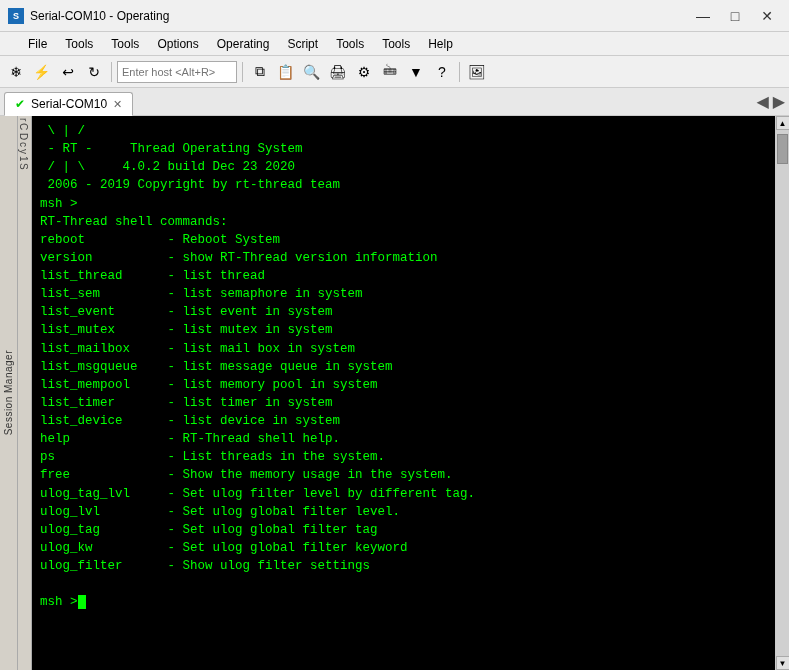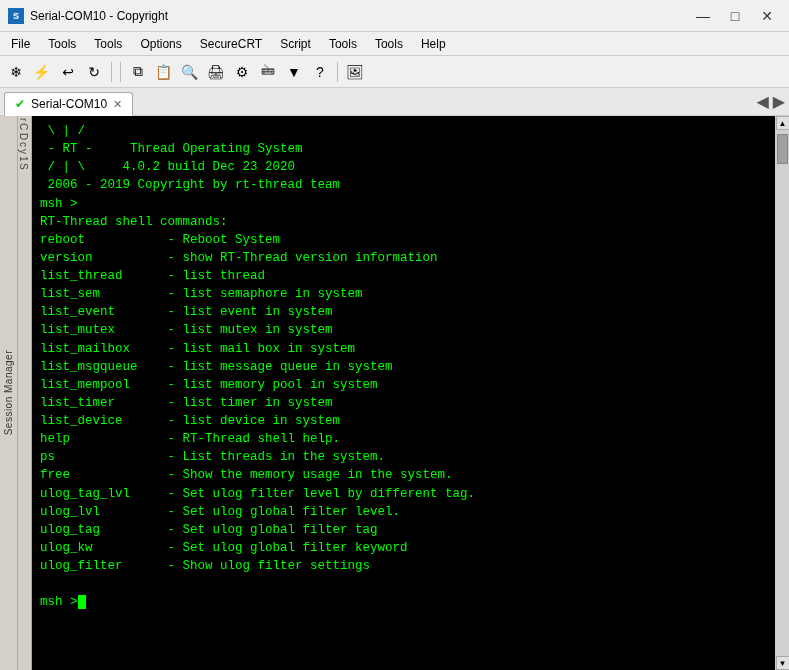--- a/index.html
+++ b/index.html
@@ -57,21 +57,21 @@
       justify-content: center;
       color: #333;
     }
 
     
     .menu-bar {
       background: #f0f0f0;
       height: 24px;
       display: flex;
       align-items: center;
-      padding: 0 3px;
+      padding: 0 20px;
       border-bottom: 1px solid #ccc;
       gap: 2px;
     }
     .menu-item {
       padding: 2px 8px;
       font-size: 12px;
       cursor: pointer;
       border-radius: 2px;
     }
 
@@ -270,47 +270,48 @@
       writing-mode: vertical-rl;
       cursor: pointer;
     }
   </style>
 </head>
 <body>
 
 <div class="title-bar">
   <div class="title-bar-left">
     <span class="title-icon">S</span>
-    <span>Serial-COM10 - Copyright</span>
+    <span>Serial-COM10 - Operating</span>
   </div>
   <div class="title-bar-controls">
     <button class="title-btn">—</button>
     <button class="title-btn">□</button>
     <button class="title-btn close">✕</button>
   </div>
 </div>
 
 <div class="menu-bar">
   <span class="menu-item">File</span>
   <span class="menu-item">Tools</span>
   <span class="menu-item">Tools</span>
   <span class="menu-item">Options</span>
-  <span class="menu-item">SecureCRT</span>
+  <span class="menu-item">Operating</span>
   <span class="menu-item">Script</span>
   <span class="menu-item">Tools</span>
   <span class="menu-item">Tools</span>
   <span class="menu-item">Help</span>
 </div>
 
 <div class="toolbar">
   <button class="toolbar-btn" title="Connect">❄</button>
   <button class="toolbar-btn" title="Quick Connect">⚡</button>
   <button class="toolbar-btn" title="Reconnect">↩</button>
   <button class="toolbar-btn" title="Disconnect">↻</button>
   <div class="toolbar-sep"></div>
+  <input class="toolbar-input" type="text" placeholder="Enter host &lt;Alt+R&gt;" style="">
   <div class="toolbar-sep"></div>
   <button class="toolbar-btn" title="Copy">⧉</button>
   <button class="toolbar-btn" title="Paste">📋</button>
   <button class="toolbar-btn" title="Find">🔍</button>
   <button class="toolbar-btn" title="Print">🖨</button>
   <button class="toolbar-btn" title="Session Options">⚙</button>
   <button class="toolbar-btn" title="Key Manager">🖮</button>
   <button class="toolbar-btn" title="Log">▼</button>
   <button class="toolbar-btn" title="Help">?</button>
   <div class="toolbar-sep"></div>

